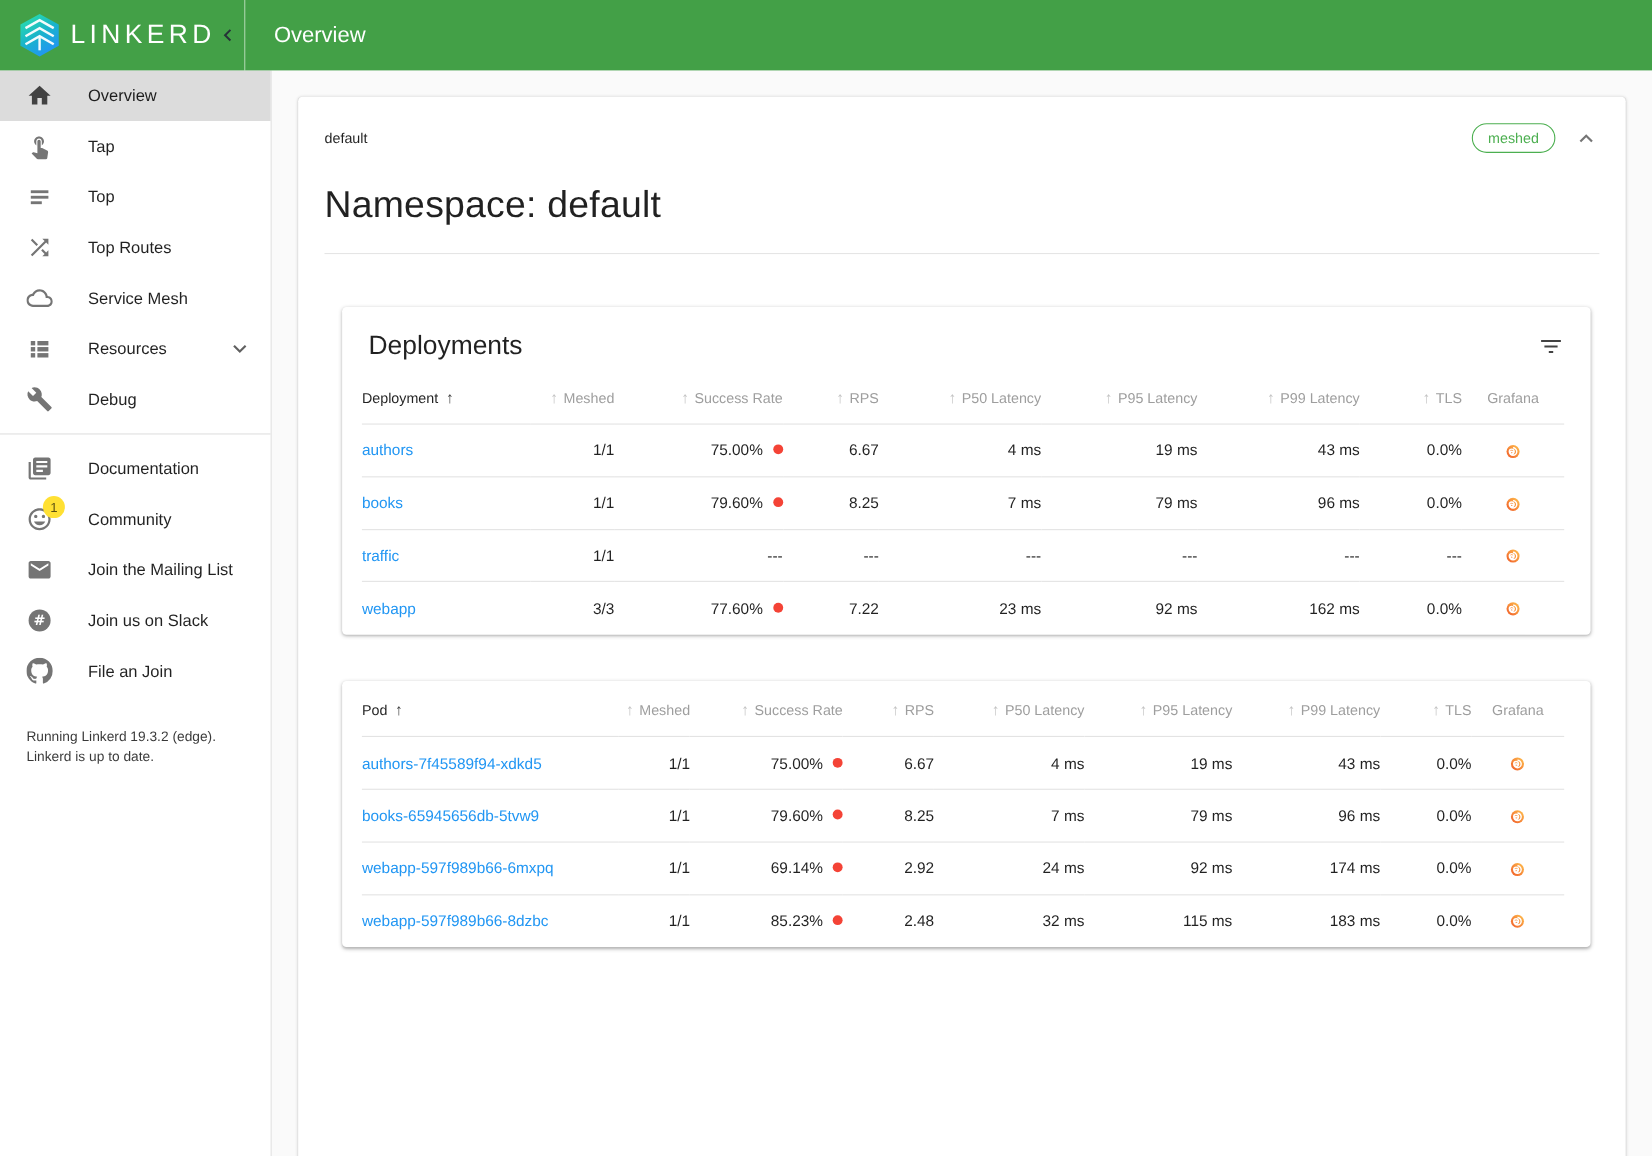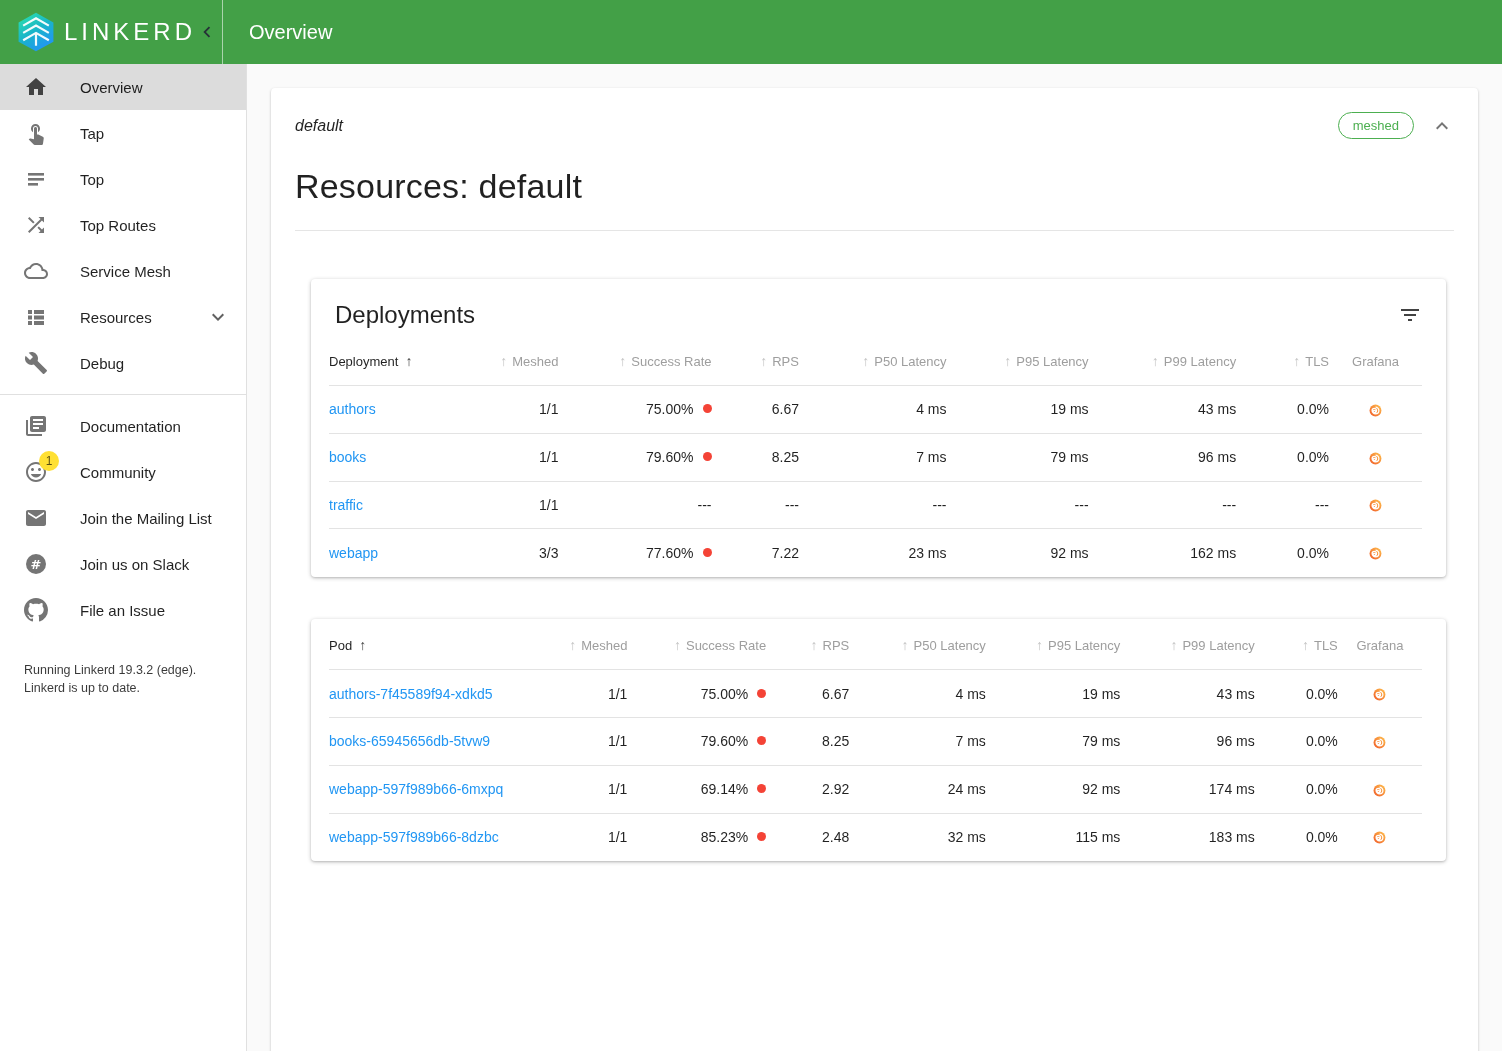--- a/index.html
+++ b/index.html
@@ -55,21 +55,21 @@
   .main {
     position: absolute; top: 64px; left: 247px; right: 0; bottom: 0;
     background: #fafafa; padding: 24px; overflow: hidden;
   }
   .ns-card {
     background: #fff; border-radius: 4px;
     box-shadow: 0 1px 3px rgba(0,0,0,0.2), 0 1px 1px rgba(0,0,0,0.14);
     min-height: 1200px; padding: 24px 24px 18px 24px;
   }
   .ns-head { display: flex; align-items: center; justify-content: space-between; }
-  .ns-name { font-size: 16px; font-style: italic; }
+  .ns-name { font-size: 13px; }
   .ns-head-right { display: flex; align-items: center; gap: 16px; }
   .meshed-chip {
     border: 1px solid var(--meshed_badge, #4CAF50); color: var(--meshed_badge, #4CAF50);
     border-radius: 16px; padding: 5px 14px; font-size: 13px; background: #fff; cursor: default;
   }
   .collapse-chevron { width: 24px; height: 24px; color: #757575; cursor: pointer; }
   .collapse-chevron svg { width: 24px; height: 24px; fill: currentColor; }
   .ns-title { font-size: 34px; font-weight: 400; margin: 28px 0 24px 0; letter-spacing: 0.2px; }
   .ns-divider { border-bottom: 1px solid #e5e5e5; margin: 0 0 48px 0; }
   
@@ -243,21 +243,21 @@
         </svg>
     </span>
     <span class="nav-label">Join us on Slack</span>
   </div>
   <div class="nav-item">
     <span class="nav-icon">
       <svg viewBox="0 0 24 24">
           <path fill="#757575" d="M12 0C5.37 0 0 5.37 0 12c0 5.31 3.435 9.795 8.205 11.385.6.105.825-.255.825-.57 0-.285-.015-1.23-.015-2.235-3.015.555-3.795-.735-4.035-1.41-.135-.345-.72-1.41-1.23-1.695-.42-.225-1.02-.78-.015-.795.945-.015 1.62.87 1.845 1.23 1.08 1.815 2.805 1.305 3.495.99.105-.78.42-1.305.765-1.605-2.67-.3-5.46-1.335-5.46-5.925 0-1.305.465-2.385 1.23-3.225-.12-.3-.54-1.53.12-3.18 0 0 1.005-.315 3.3 1.23.96-.27 1.98-.405 3-.405s2.04.135 3 .405c2.295-1.56 3.3-1.23 3.3-1.23.66 1.65.24 2.88.12 3.18.765.84 1.23 1.905 1.23 3.225 0 4.605-2.805 5.625-5.475 5.925.435.375.81 1.095.81 2.22 0 1.605-.015 2.895-.015 3.3 0 .315.225.69.825.57A12.02 12.02 0 0 0 24 12c0-6.63-5.37-12-12-12z"></path>
         </svg>
     </span>
-    <span class="nav-label">File an Issue</span>
+    <span class="nav-label">File an Join</span>
   </div>
 
   <div class="version-note">
     <div>Running Linkerd 19.3.2 (edge).</div>
     <div>Linkerd is up to date.</div>
   </div>
 </nav>
 
 <main class="main">
   <section class="ns-card">
@@ -265,21 +265,21 @@
       <span class="ns-name">default</span>
       <span class="ns-head-right">
         <span class="meshed-chip">meshed</span>
         <span class="collapse-chevron">
           <svg viewBox="0 0 24 24">
               <path d="M12 8l-6 6 1.41 1.41L12 10.83l4.59 4.58L18 14l-6-6z"></path>
             </svg>
         </span>
       </span>
     </div>
-    <h1 class="ns-title">Resources: default</h1>
+    <h1 class="ns-title">Namespace: default</h1>
     <div class="ns-divider"></div>
 
     <div class="metric-card">
       <div class="metric-card-head">
         <div class="metric-card-title">Deployments</div>
         <span class="filter-btn">
           <svg viewBox="0 0 24 24">
               <path d="M10 18h4v-2h-4v2zM3 6v2h18V6H3zm3 7h12v-2H6v2z"></path>
             </svg>
         </span>

